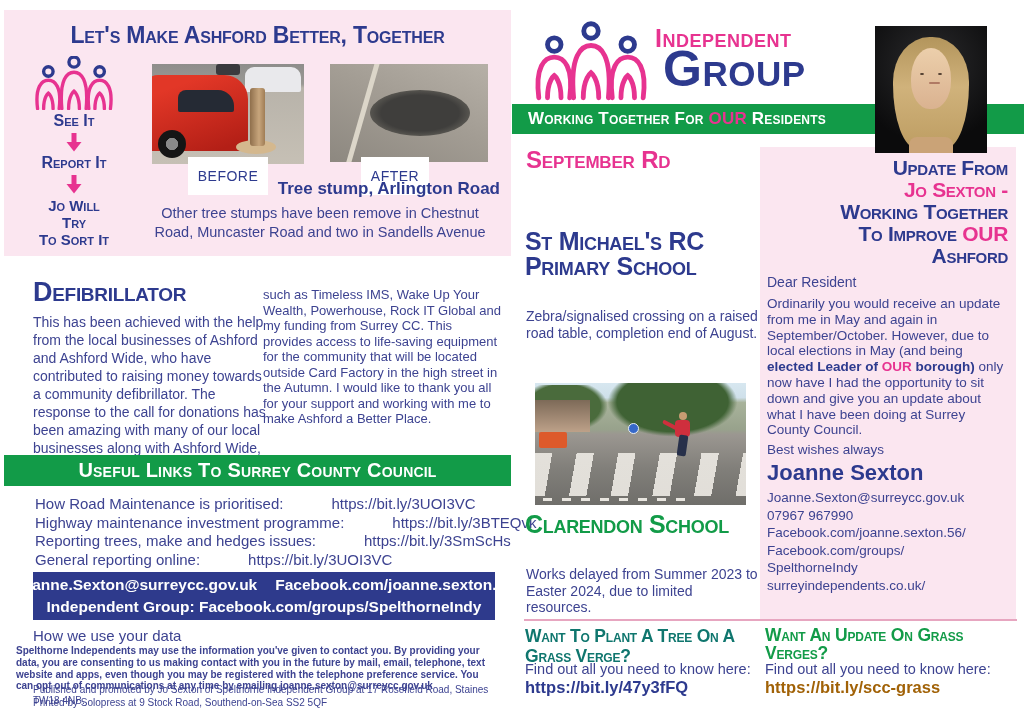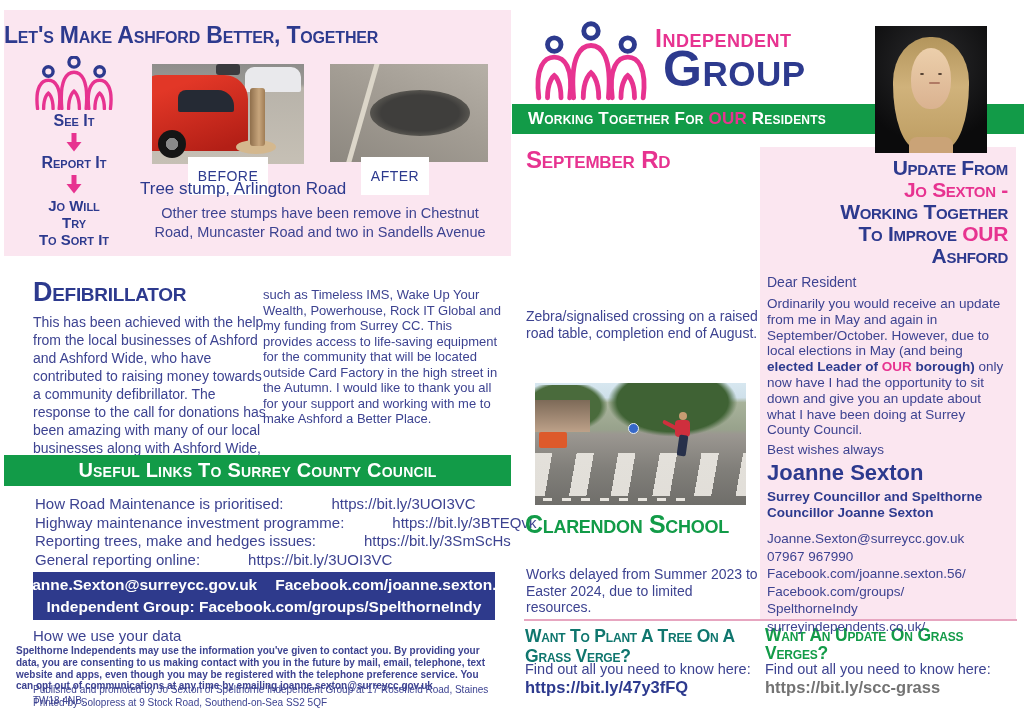--- a/index.html
+++ b/index.html
@@ -5,21 +5,21 @@
   html,body{margin:0;padding:0;background:#fff;}
   #canvas{position:relative;width:1024px;height:722px;background:#ffffff;
           font-family:"Liberation Sans",sans-serif;overflow:hidden;color:#3d4391;}
   .abs{position:absolute;}
   .sc{font-variant:small-caps;}
   .navy{color:#2d3a8e;}
   .pinkc{color:#e73390;}
 
   
   .pink-panel{left:4px;top:10px;width:507px;height:246px;background:#fbe6f0;}
-  .hero-title{left:4px;top:22px;width:507px;text-align:left;font-weight:800;
+  .hero-title{left:4px;top:22px;width:507px;text-align:center;font-weight:800;
               font-size:23px;letter-spacing:-0.2px;white-space:nowrap;color:#2d3a8e;}
   .hero-left{left:16px;top:56px;width:116px;display:flex;flex-direction:column;
              align-items:center;gap:3px;text-align:center;}
   .hero-step{font-weight:800;font-size:16px;color:#2d3a8e;line-height:1.05;}
   .hero-step3 div{font-weight:800;font-size:15px;color:#2d3a8e;line-height:1.15;}
 
   .photo{overflow:hidden;position:absolute;}
   .photo-before{left:152px;top:64px;width:152px;height:100px;
      background:linear-gradient(180deg,#8e8d8b 0%,#9a9894 20%,#b8b3aa 24%,#c6c0b5 100%);}
   .pb-whitecar{position:absolute;right:3px;top:3px;width:56px;height:25px;background:#e9e9ec;
@@ -33,21 +33,21 @@
   .pb-stump{position:absolute;left:98px;top:24px;width:15px;height:58px;border-radius:3px;
      background:linear-gradient(90deg,#8f6f4c,#c7a57c 60%,#a07d55);}
   .pb-debris{position:absolute;left:84px;top:76px;width:40px;height:14px;border-radius:50%;background:#d4b88e;}
   .photo-after{left:330px;top:64px;width:158px;height:98px;
      background:linear-gradient(205deg,#b6b0a7 0%,#a39d94 45%,#8d8880 100%);}
   .pa-curb{position:absolute;left:30px;top:-12px;width:5px;height:125px;background:#dcd6c9;transform:rotate(16deg);}
   .pa-patch{position:absolute;left:40px;top:26px;width:100px;height:46px;border-radius:50%;
      background:radial-gradient(ellipse at 50% 50%,#3f3e3c 0 55%,#56544f 70%,rgba(86,84,79,0) 78%);}
   .photo-label-row{position:absolute;display:flex;justify-content:center;}
   .photo-label{background:#ffffff;color:#2d3a8e;font-size:14px;padding:11px 10px;letter-spacing:0.5px;}
-  .stump-caption{left:140px;top:179px;width:360px;text-align:left;font-weight:400;font-size:17px;color:#2d3a8e;}
+  .stump-caption{left:140px;top:179px;width:360px;text-align:right;font-weight:700;font-size:17px;color:#2d3a8e;}
   .stump-note{left:140px;top:204px;width:360px;text-align:center;font-size:14.5px;line-height:1.33;color:#3d4391;}
 
   .defib-h{left:33px;top:277px;font-weight:800;font-size:27px;letter-spacing:-0.3px;color:#2d3a8e;}
   .defib-c1{left:33px;top:313px;width:234px;font-size:14px;line-height:18px;}
   .defib-c2{left:263px;top:287px;width:241px;font-size:13px;line-height:15.5px;}
 
   .green-banner-l{left:4px;top:455px;width:507px;height:31px;background:#129b48;display:flex;
      align-items:center;justify-content:center;}
   .green-banner-l span{color:#fff;font-weight:800;font-size:20px;letter-spacing:0.2px;}
   .links{left:35px;top:495px;font-size:15px;line-height:18.7px;}
@@ -96,21 +96,21 @@
   .zb-legs{position:absolute;right:28%;top:43%;width:9px;height:21px;background:#27304a;border-radius:2px;transform:rotate(8deg);}
   .clar-h{left:525px;top:511px;width:205px;font-weight:800;font-size:25px;line-height:26px;letter-spacing:-0.3px;color:#129b48;}
   .clar-b{left:526px;top:566px;width:235px;font-size:14px;line-height:16.5px;}
   .hairline{left:524px;top:619px;width:493px;height:2px;background:#e7a6c0;}
 
   .want-tree-h{left:525px;top:626px;width:250px;font-weight:800;font-size:17.5px;line-height:20px;letter-spacing:-0.2px;color:#0f766e;}
   .want-tree-line{left:525px;top:661px;font-size:14.5px;}
   .want-tree-url{left:525px;top:678px;font-weight:700;font-size:16.5px;color:#2d3a8e;}
   .want-grass-h{left:765px;top:626px;width:250px;font-weight:800;font-size:17.5px;line-height:18px;letter-spacing:-0.2px;color:#129b48;}
   .want-grass-line{left:765px;top:661px;font-size:14.5px;}
-  .want-grass-url{left:765px;top:678px;font-weight:700;font-size:16.5px;color:#737373;}
+  .want-grass-url{left:765px;top:678px;font-weight:700;font-size:16.5px;color:#a16207;}
 
   .pink-box{left:760px;top:147px;width:256px;height:472px;background:#fbe6f0;box-sizing:border-box;
      padding:10px 8px 0 7px;}
   .upd-h{font-weight:800;font-size:21px;line-height:22px;letter-spacing:-0.3px;margin-bottom:7px;text-align:right;}
   .upd-sal{font-size:14px;line-height:16px;margin-bottom:6px;}
   .upd-para{font-size:13.5px;line-height:15.8px;margin-bottom:4px;}
   .upd-close{font-size:13.5px;line-height:16px;}
   .upd-sig{font-weight:700;font-size:22px;color:#2d3a8e;margin:2px 0 3px 0;}
   .upd-role{font-weight:700;font-size:13.5px;line-height:16px;color:#2d3a8e;margin-bottom:9px;}
   .upd-contact div{font-size:13.5px;line-height:17.5px;}
@@ -256,20 +256,21 @@
     <div class="pt-face">
       <div class="pt-eye" style="left:22%;"></div>
       <div class="pt-eye" style="right:22%;"></div>
       <div class="pt-mouth"></div>
     </div>
     <div class="pt-torso"></div>
   </div>
 
   <div class="abs fern-h sc">September Rd</div>
 
+  <div class="abs stm-h sc">St Michael's RC Primary School</div>
   <div class="abs stm-b">Zebra/signalised crossing on a raised road table, completion end of August.</div>
 
   <div class="photo zebra">
     <div class="zb-tree2"></div>
     <div class="zb-tree1"></div>
     <div class="zb-bldg"></div>
     <div class="zb-barrier"></div>
     <div class="zb-sign"></div>
     <div class="zb-cross"></div>
     <div class="zb-dash"></div>
@@ -297,21 +298,20 @@
       <div class="navy">Update From</div>
       <div class="pinkc">Jo Sexton -</div>
       <div class="navy">Working Together</div>
       <div class="navy"><span>To Improve </span><span class="pinkc">OUR</span></div>
       <div class="navy">Ashford</div>
     </div>
     <div class="upd-sal">Dear Resident</div>
     <div class="upd-para"><span>Ordinarily you would receive an update from me in May and again in September/October. However, due to local elections in May (and being </span><span class="b navy">elected Leader of </span><span class="b pinkc">OUR</span><span class="b navy"> borough)</span><span> only now have I had the opportunity to sit down and give you an update about what I have been doing at Surrey County Council.</span></div>
     <div class="upd-close">Best wishes always</div>
     <div class="upd-sig">Joanne Sexton</div>
-    <div class="upd-role">Surrey Councillor and Spelthorne Councillor Joanne Sexton</div>
     <div class="upd-contact">
       <div>Joanne.Sexton@surreycc.gov.uk</div>
       <div>07967 967990</div>
       <div>Facebook.com/joanne.sexton.56/</div>
       <div>Facebook.com/groups/</div>
       <div>SpelthorneIndy</div>
       <div>surreyindependents.co.uk/</div>
     </div>
   </div>
 

